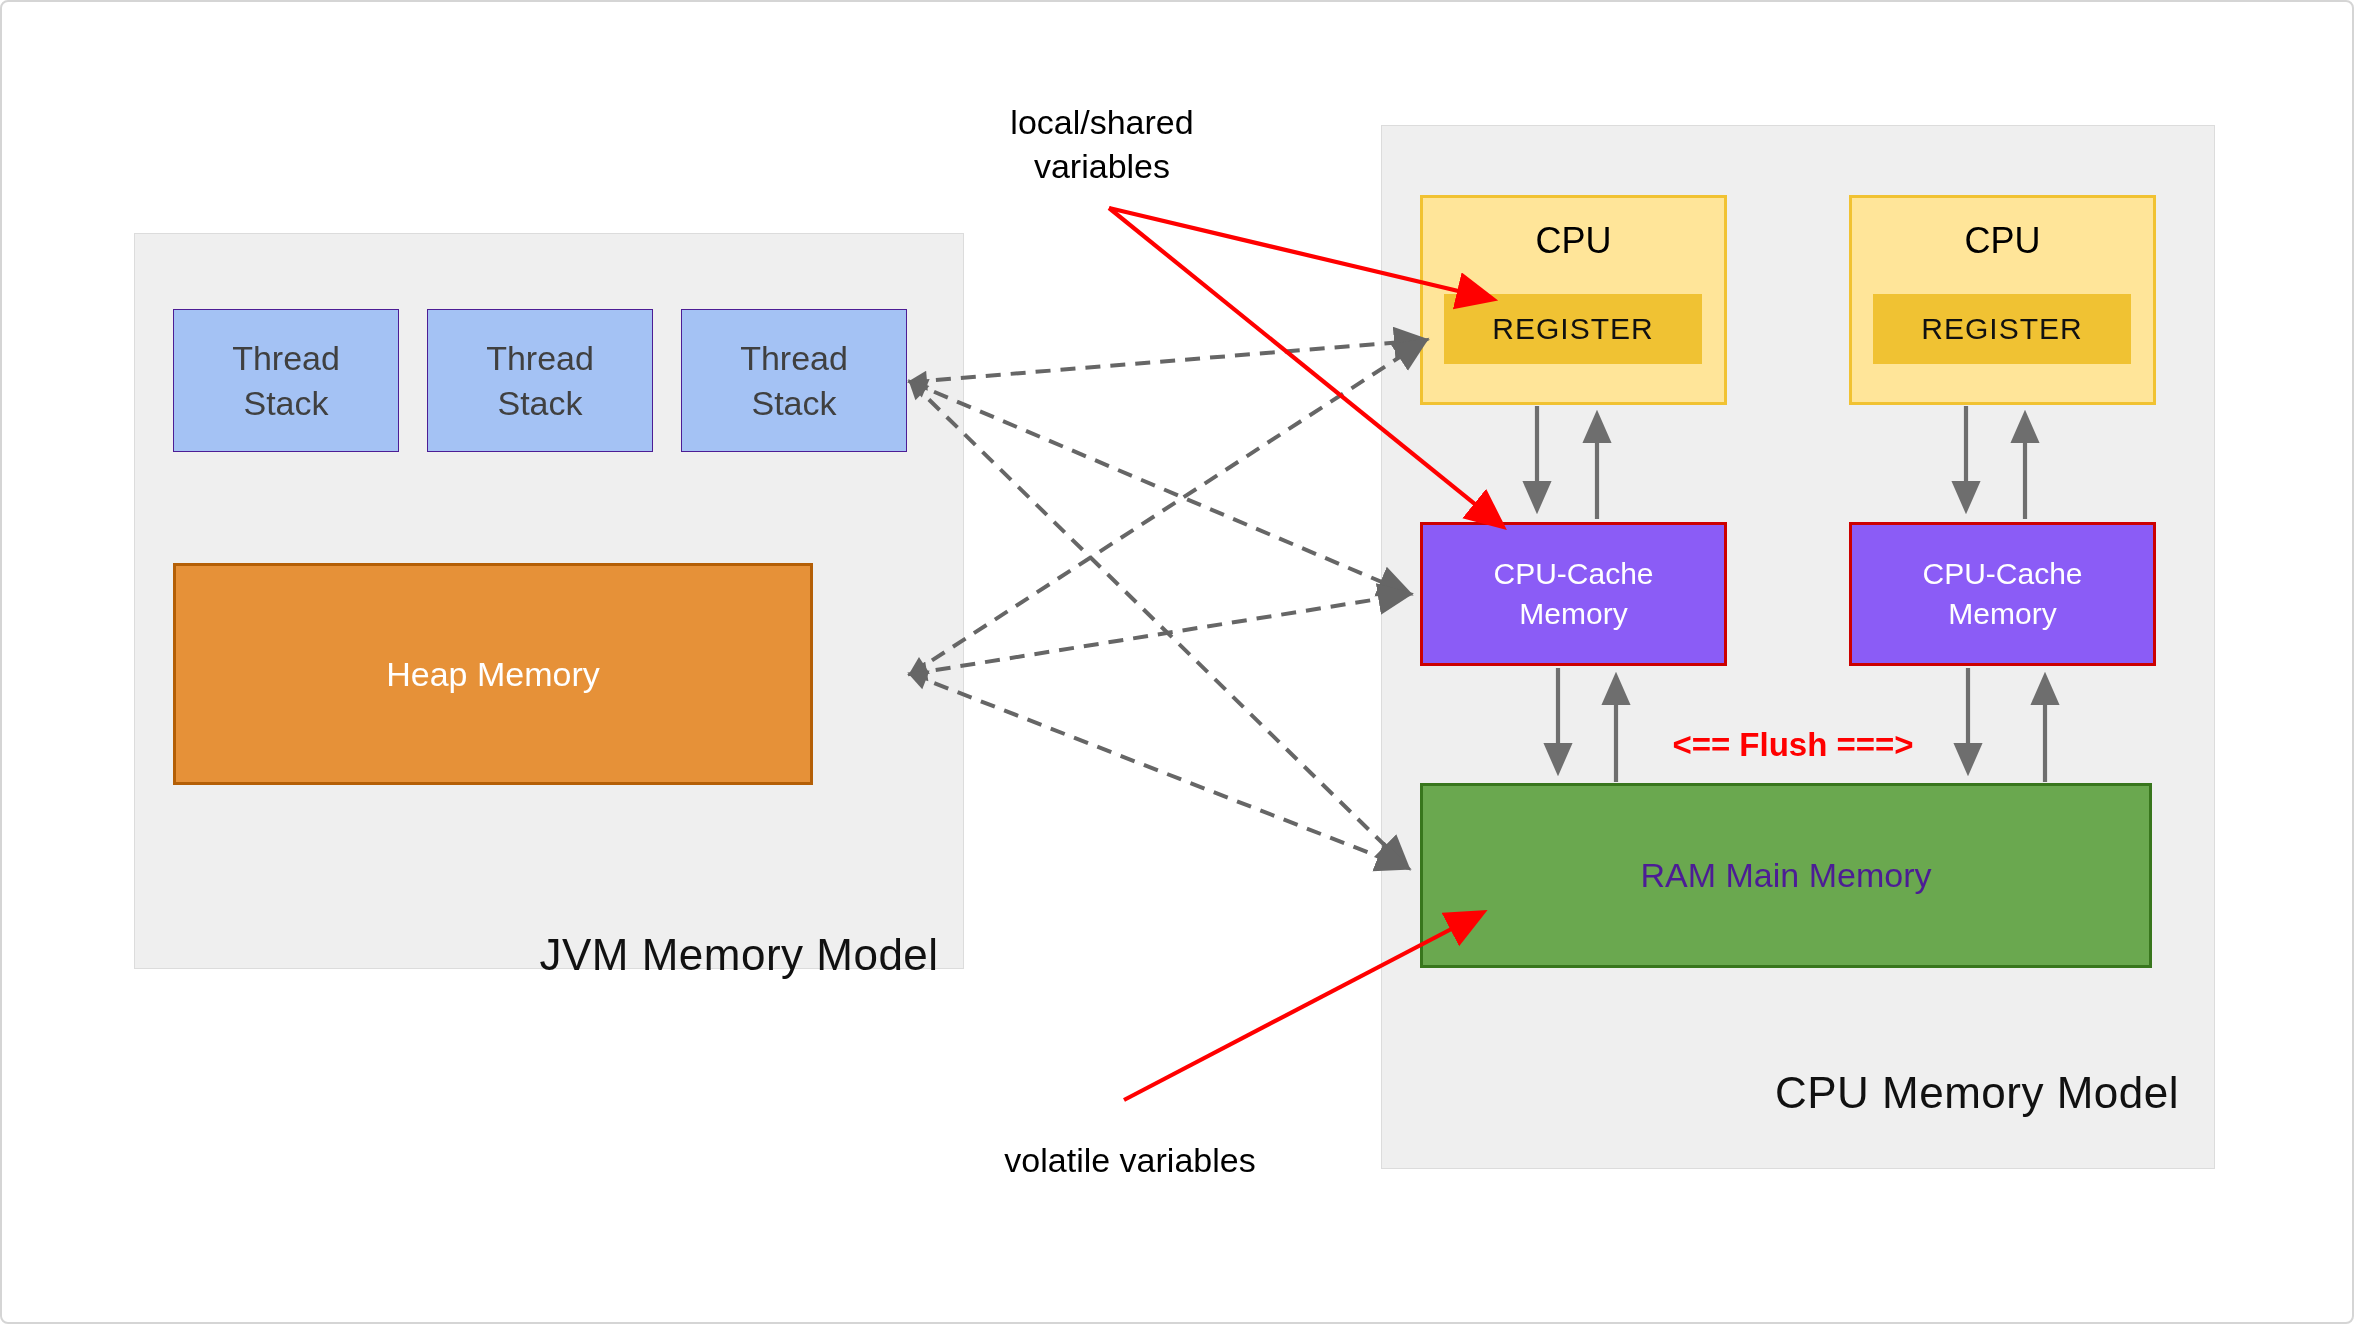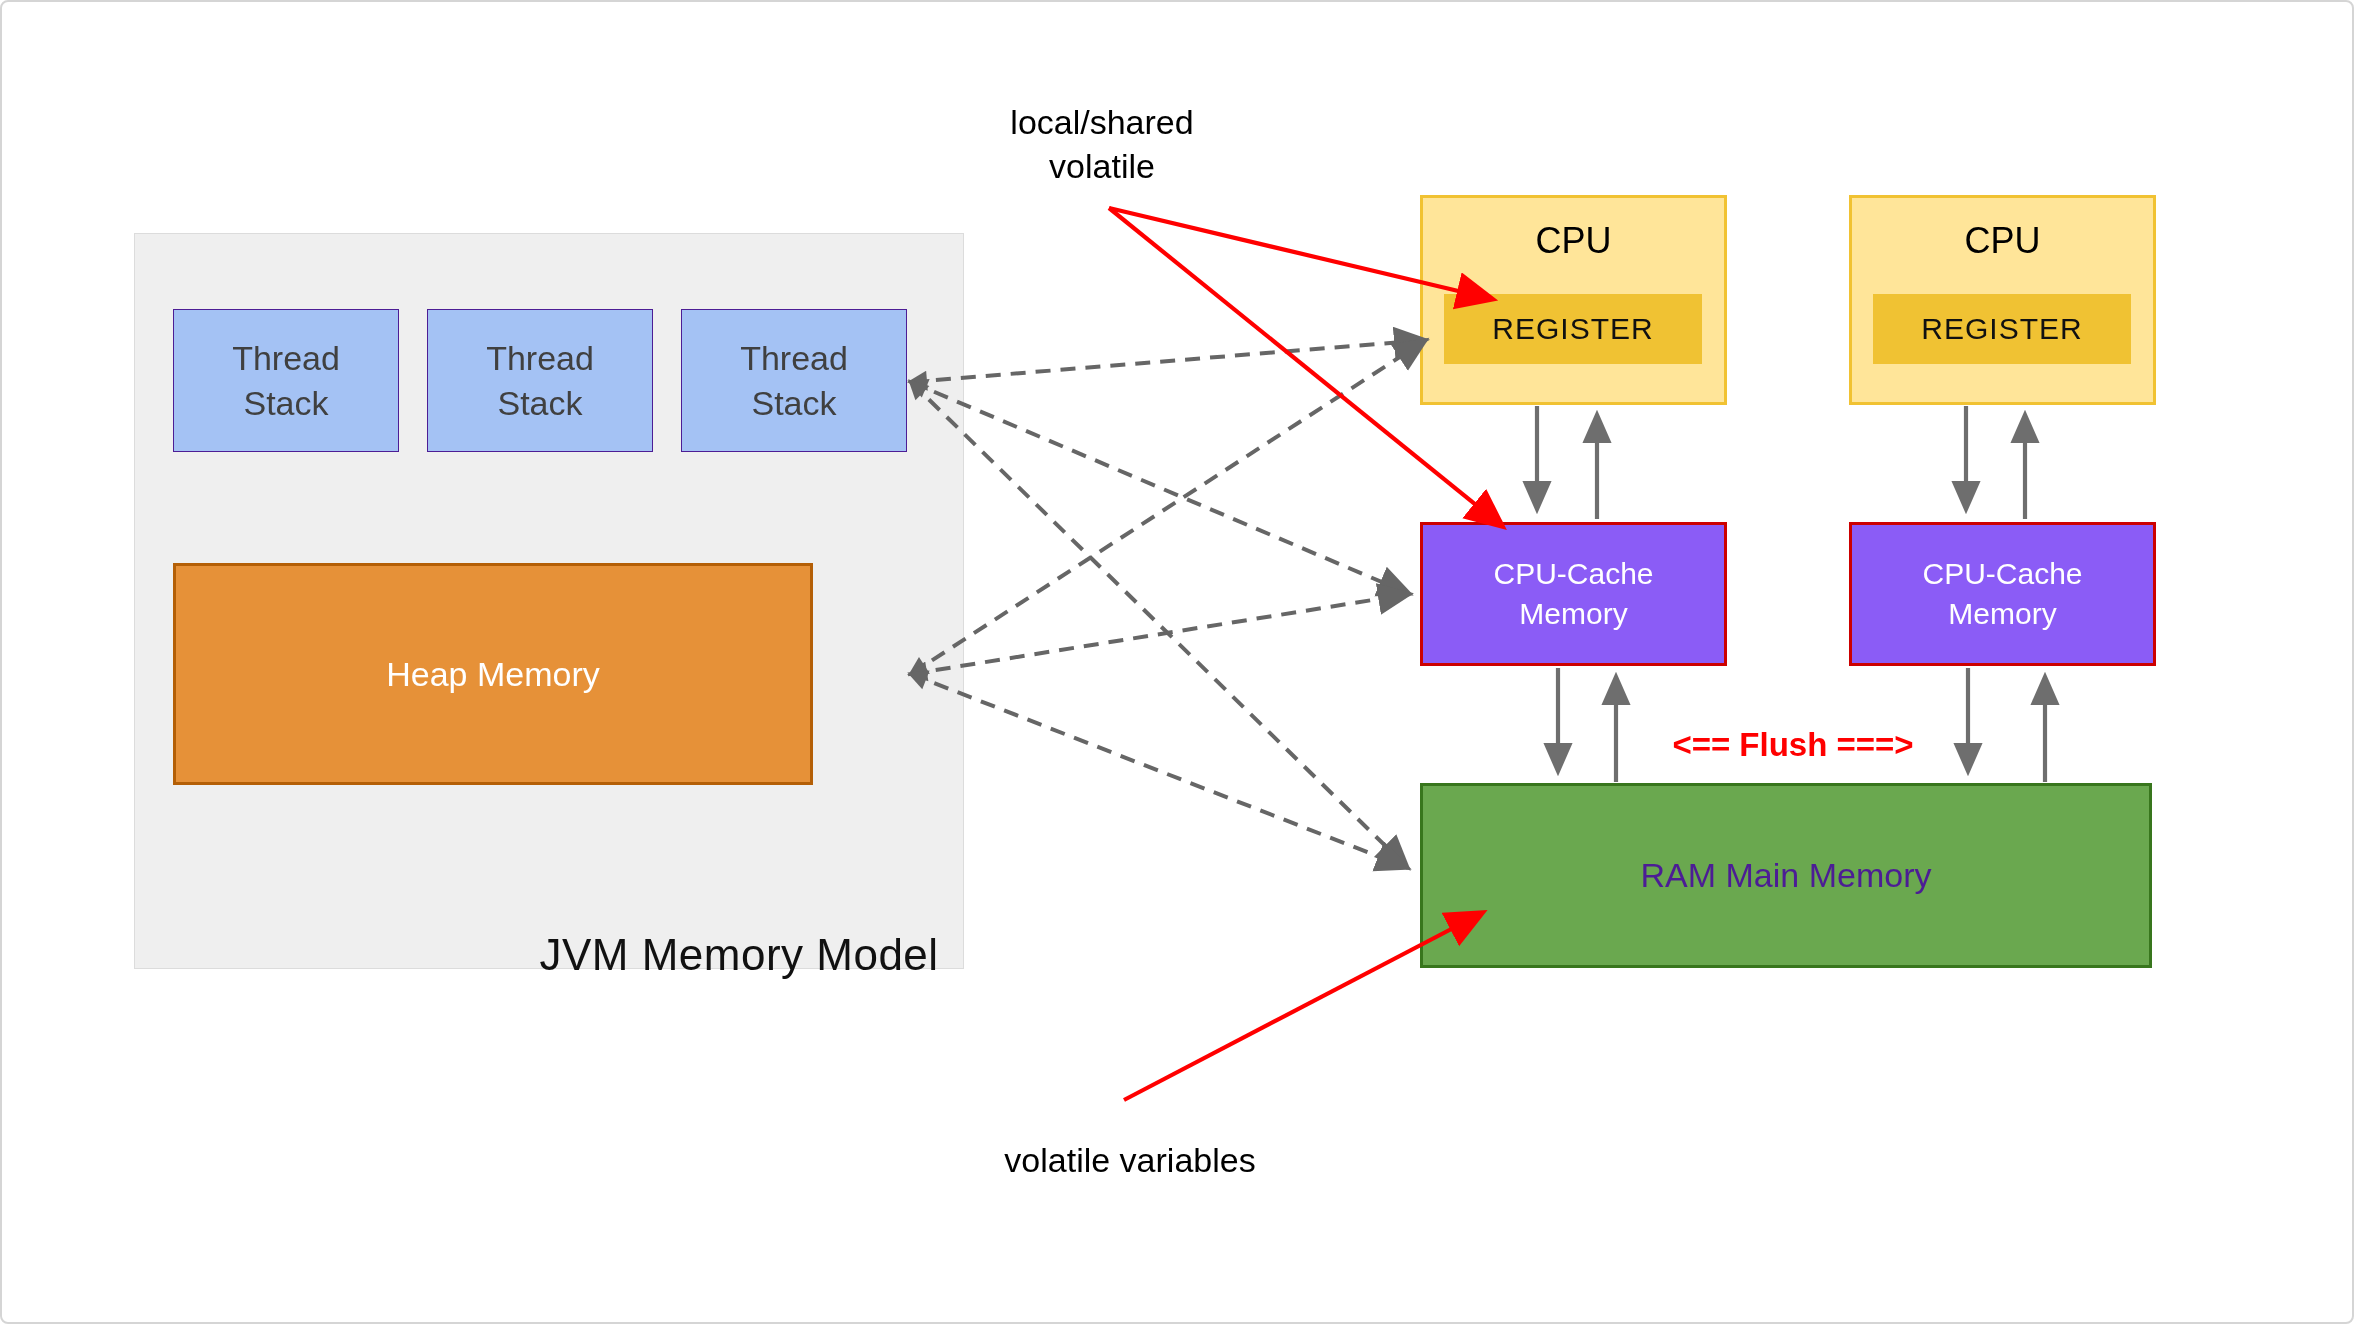--- a/index.html
+++ b/index.html
@@ -84,20 +84,23 @@
     <div class="wrap">Thread Stack</div>
   </div>
   <div class="box thread-box" style="left:679px;">
     <div class="wrap">Thread Stack</div>
   </div>
 
   <div class="box heap-box">
     <div>Heap Memory</div>
   </div>
 
+  <div class="panel panel-cpu">
+    <div class="panel-label" style="left:595px;top:942px;">CPU Memory Model</div>
+  </div>
 
   <div class="box cpu-box cpu-box-1">
     <div class="cpu-title">CPU</div>
     <div class="register-box">
       <span>REGISTER</span>
     </div>
   </div>
   <div class="box cpu-box cpu-box-2">
     <div class="cpu-title">CPU</div>
     <div class="register-box">
@@ -113,21 +116,21 @@
   </div>
 
   <div class="box ram-box">
     <div>RAM Main Memory</div>
   </div>
 
   <div class="flush-label" style="left:1791px;top:724px;">&lt;== Flush ===&gt;</div>
 
   <div class="annotation" style="left:1100px;top:98px;">
     <div>local/shared</div>
-    <div>volatile</div>
+    <div>variables</div>
   </div>
   <div class="annotation" style="left:1128px;top:1136px;">volatile variables</div>
 
   <svg class="arrow-layer" viewBox="0 0 2350 1320" xmlns="http://www.w3.org/2000/svg">
     <defs>
       <marker id="head-big-gray" orient="auto" markerWidth="10" markerHeight="9" refX="8" refY="4" markerUnits="strokeWidth">
         <path d="M0,0 L9,4 L0,8 z" fill="#666666"></path>
       </marker>
       <marker id="head-small-gray" orient="auto" markerWidth="6" markerHeight="6" refX="1" refY="2.5" markerUnits="strokeWidth">
         <path d="M5,0 L0,2.5 L5,5 z" fill="#666666"></path>

